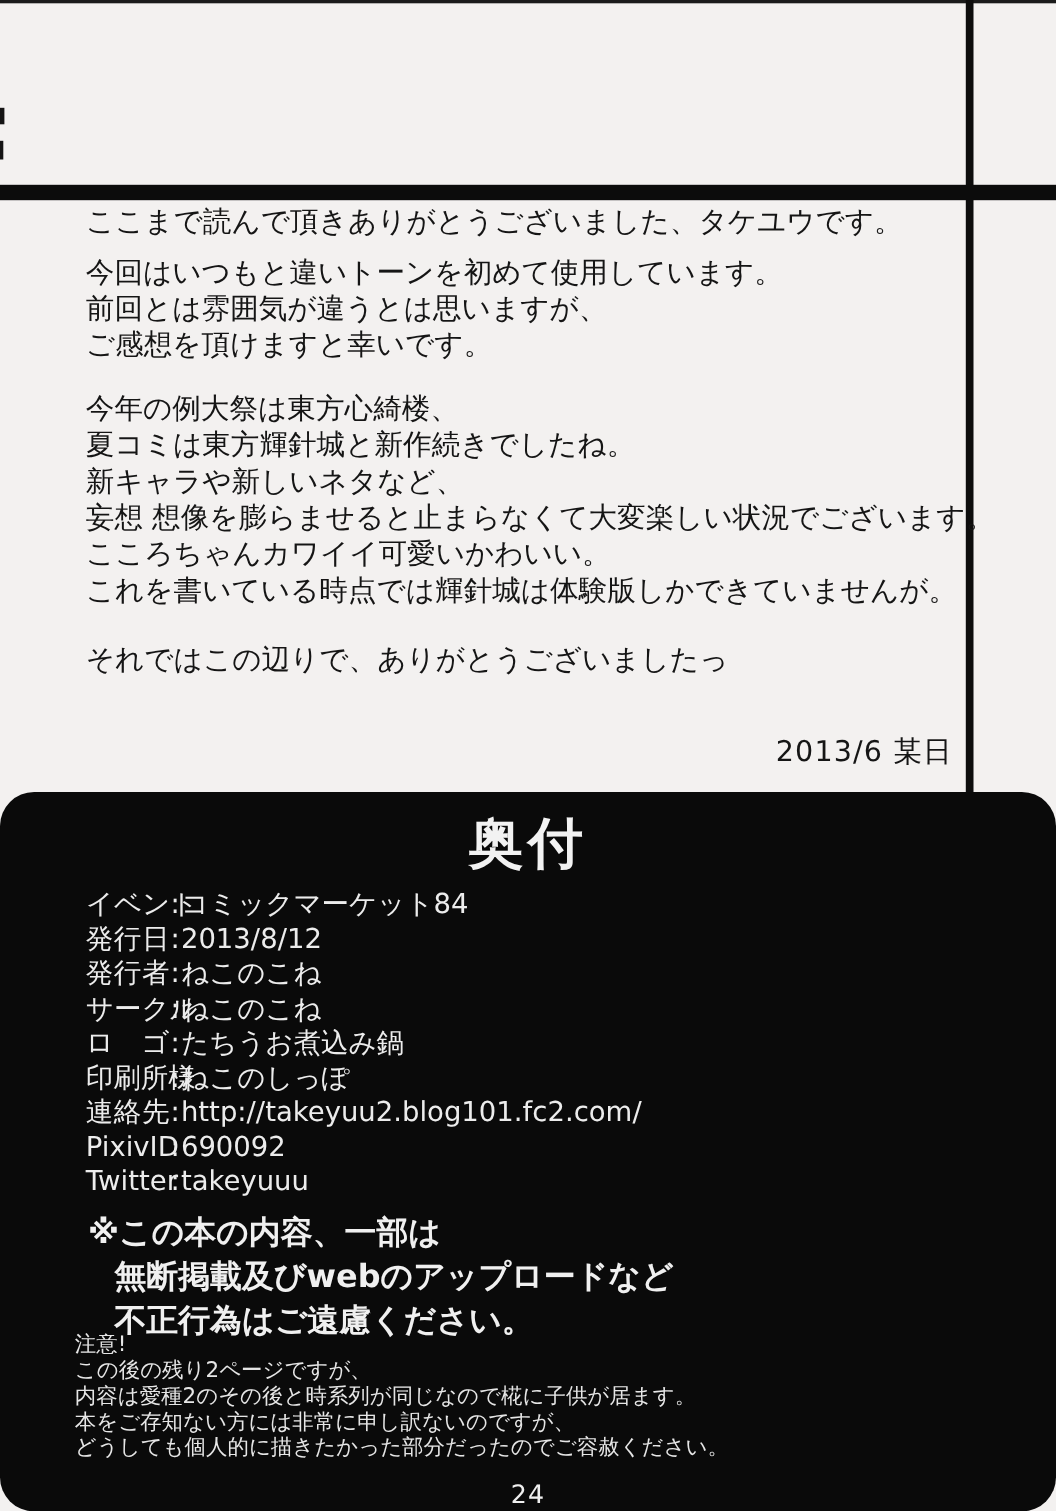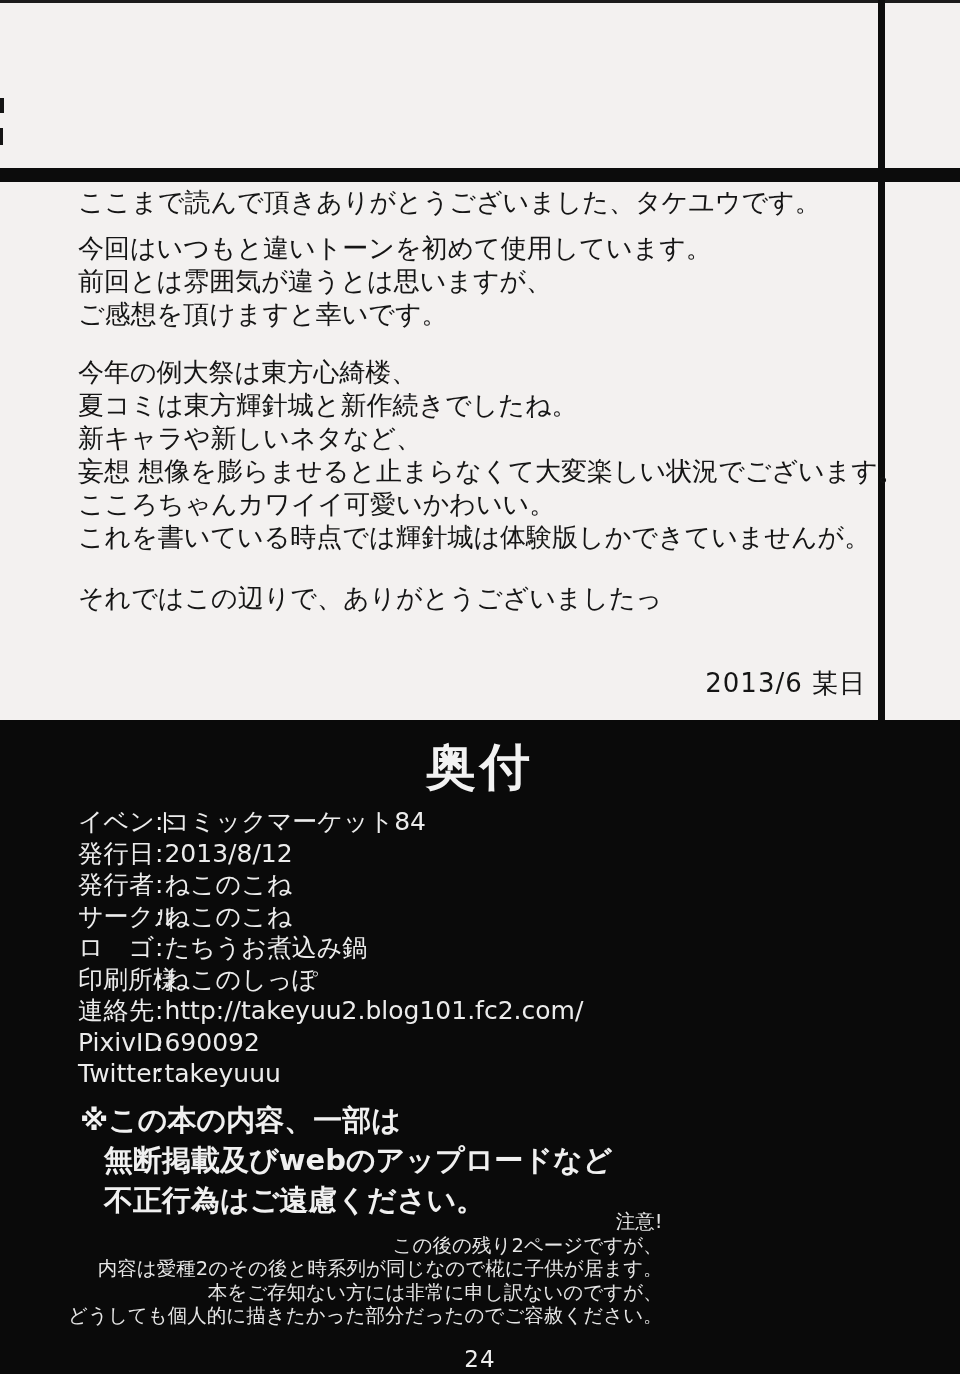--- a/index.html
+++ b/index.html
@@ -24,30 +24,30 @@
     text-align:center;font-size:50px;font-weight:600;letter-spacing:1px;color:#111;
   }
   .afterword-body{
     position:absolute;top:186px;left:78px;width:780px;
     font-size:26px;line-height:33px;font-weight:500;
     white-space:nowrap;
   }
   .af-line{height:33px;}
   .gap-a{margin-top:13px;}
   .gap-b{margin-top:25px;}
-  .gap-c{margin-top:30px;font-family:Liberation Mono, monospace;}
+  .gap-c{margin-top:30px;}
   .afterword-date{
     position:absolute;top:630px;right:94px;
     font-size:26px;font-weight:500;letter-spacing:1px;margin-top:36px;
   }
 
   
   .colophon{
     position:absolute;top:720px;left:0;width:960px;height:654px;
-    background:#0a0a0a;color:#ececec;
+    background:#0a0a0a;color:#ececec;border-radius:31px;
   }
   .colophon-title{
     position:absolute;top:14px;left:0;width:960px;margin:0;
     text-align:center;font-size:50px;font-weight:600;letter-spacing:4px;color:#f2f2f2;
   }
   .entries{
     position:absolute;top:86px;left:78px;
     font-size:25px;font-weight:500;white-space:nowrap;
   }
   .entry{height:31.5px;line-height:31.5px;}
@@ -57,21 +57,21 @@
     vertical-align:top;
   }
   .entry .sep{padding:0 1px;}
   .warning{
     position:absolute;top:380px;left:80px;
     font-size:29px;line-height:40px;font-weight:600;white-space:nowrap;color:#f0f0f0;
   }
   .warning .indent{padding-left:24px;}
   .notice{
     position:absolute;top:490px;left:68px;
-    font-size:19.5px;line-height:23.5px;font-weight:500;white-space:nowrap;color:#e6e6e6;text-align:right;
+    font-size:19.5px;line-height:23.5px;font-weight:500;white-space:nowrap;color:#e6e6e6;
   }
   .page-number{
     position:absolute;top:626px;left:0;width:960px;
     text-align:center;font-size:23px;color:#efefef;letter-spacing:1px;
   }
 </style>
 </head>
 <body>
 
 <div class="page">

